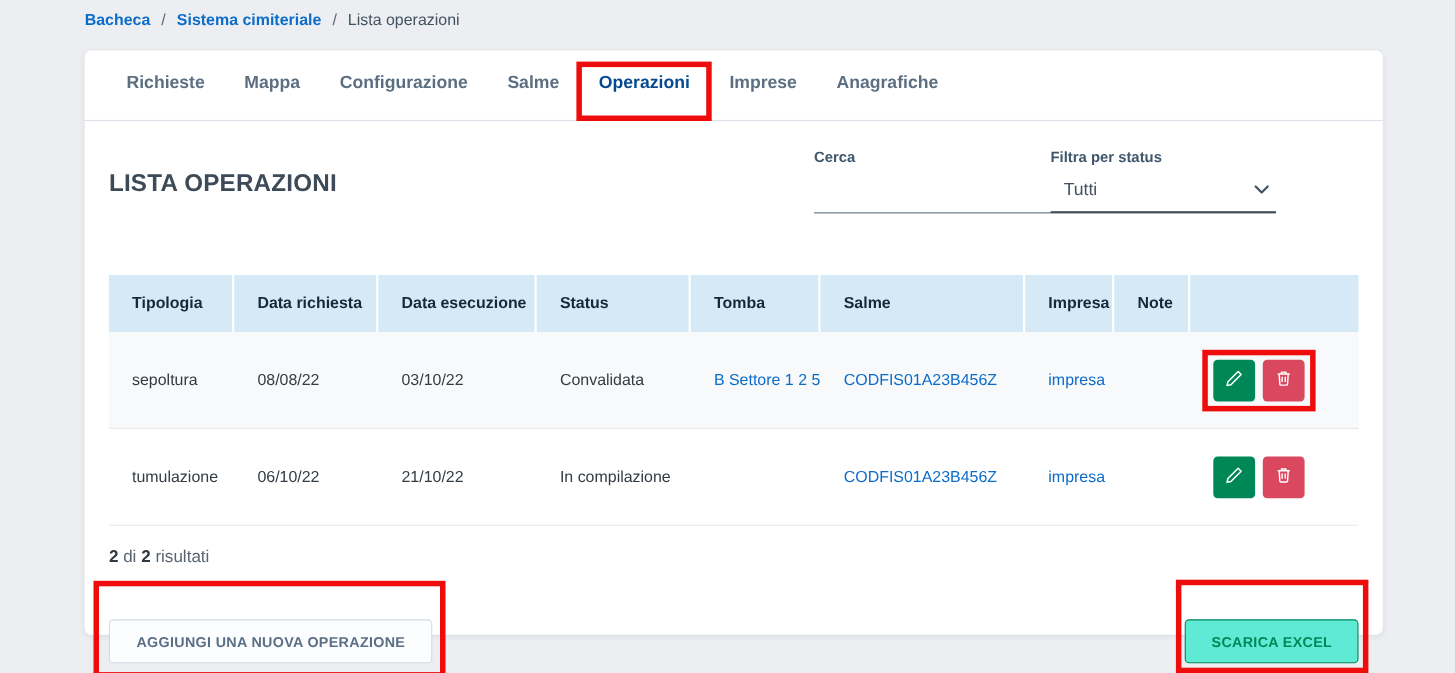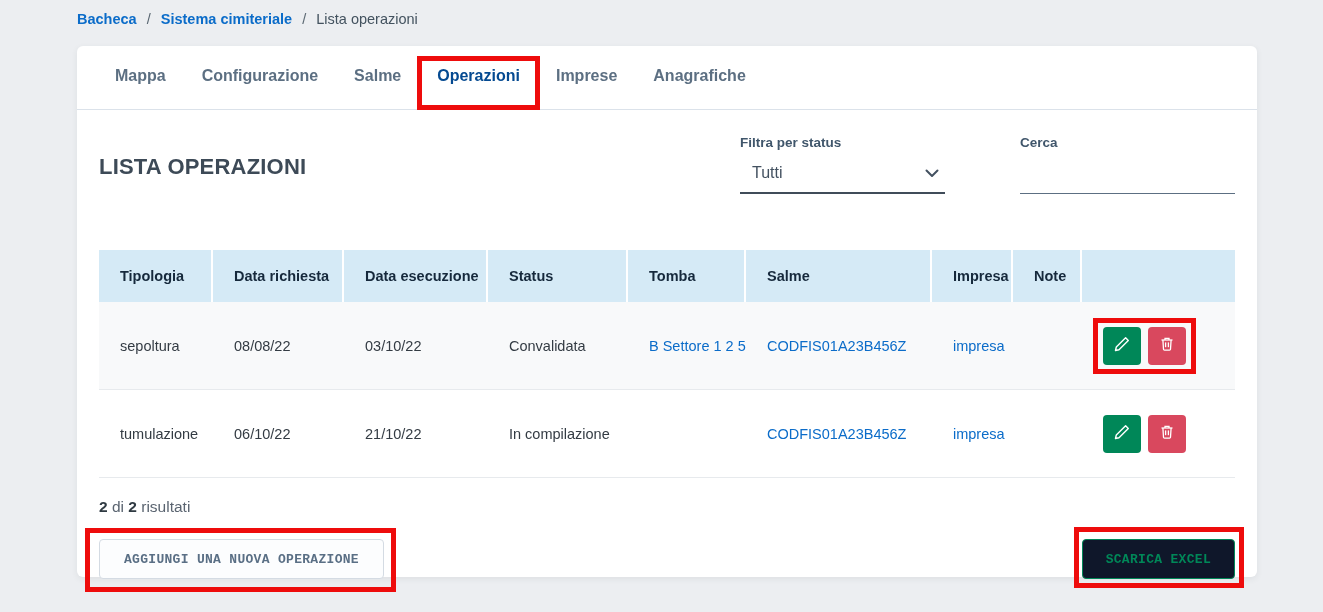--- a/index.html
+++ b/index.html
@@ -86,41 +86,44 @@
   .btn-edit { background:#008758; }
   .btn-delete { background:#d9485e; }
 
   
   .results-line { margin:20px 22px 0; font-size:15.5px; color:#5a6470; }
   .results-line b { color:#2f3a42; }
   .footer-row { display:flex; justify-content:space-between; align-items:center; margin-top:23px; padding:0 22px; }
   .btn-wrap { position:relative; }
   .btn-outline {
     height:40px; border-radius:4px; cursor:pointer;
-    font-family:Liberation Mono, monospace;
-    font-size:13px; font-weight:700; letter-spacing:0.3px;
+    font-family:Liberation Sans, sans-serif;
+    font-size:13px; font-weight:700; letter-spacing:0.3px;margin-top:24px;
   }
   .btn-add { padding:0 24px; background:#fcfdfe; border:1px solid #d4dbe3; color:#5a6f85; }
-  .btn-excel { padding:0 23px; background:#0f172a; border:1px solid #008758; color:#008758; }
+  .btn-excel { padding:0 23px; background:#5eead4; border:1px solid #008758; color:#008758; }
 </style>
 </head>
 <body>
 
 <div class="breadcrumb">
   <span class="crumb-link">Bacheca</span>
   <span class="crumb-sep">/</span>
   <span class="crumb-link">Sistema cimiteriale</span>
   <span class="crumb-sep">/</span>
   <span class="crumb-current">Lista operazioni</span>
 </div>
 
 <div class="card">
 
   <div class="tabbar">
     <div class="tab">
+        <span>Richieste</span>
+      </div>
+    <div class="tab">
         <span>Mappa</span>
       </div>
     <div class="tab">
         <span>Configurazione</span>
       </div>
     <div class="tab">
         <span>Salme</span>
       </div>
     <div class="tab active">
       <span>Operazioni</span>
@@ -129,36 +132,36 @@
     <div class="tab">
         <span>Imprese</span>
       </div>
     <div class="tab">
         <span>Anagrafiche</span>
       </div>
   </div>
 
   <div class="title-row">
     <div class="page-title">LISTA OPERAZIONI</div>
+
+    <div class="field search-field">
+      <div class="field-label">Cerca</div>
+      <input class="search-input" type="text" value="" style="">
+    </div>
 
     <div class="field select-field">
       <div class="field-label">Filtra per status</div>
       <div class="select-control">
         <span>Tutti</span>
         <span>
           <svg width="14" height="9" viewBox="0 0 14 9">
               <polyline points="1.5,1.5 7,7 12.5,1.5" fill="none" stroke="#435160" stroke-width="2" stroke-linecap="round" stroke-linejoin="round"></polyline>
             </svg>
         </span>
       </div>
-    </div>
-
-    <div class="field search-field">
-      <div class="field-label">Cerca</div>
-      <input class="search-input" type="text" value="" style="">
     </div>
   </div>
 
   <div class="table-wrap">
     <table>
       <colgroup>
         <col style="width:114px">
           <col style="width:131px">
           <col style="width:144px">
         <col style="width:140px">

